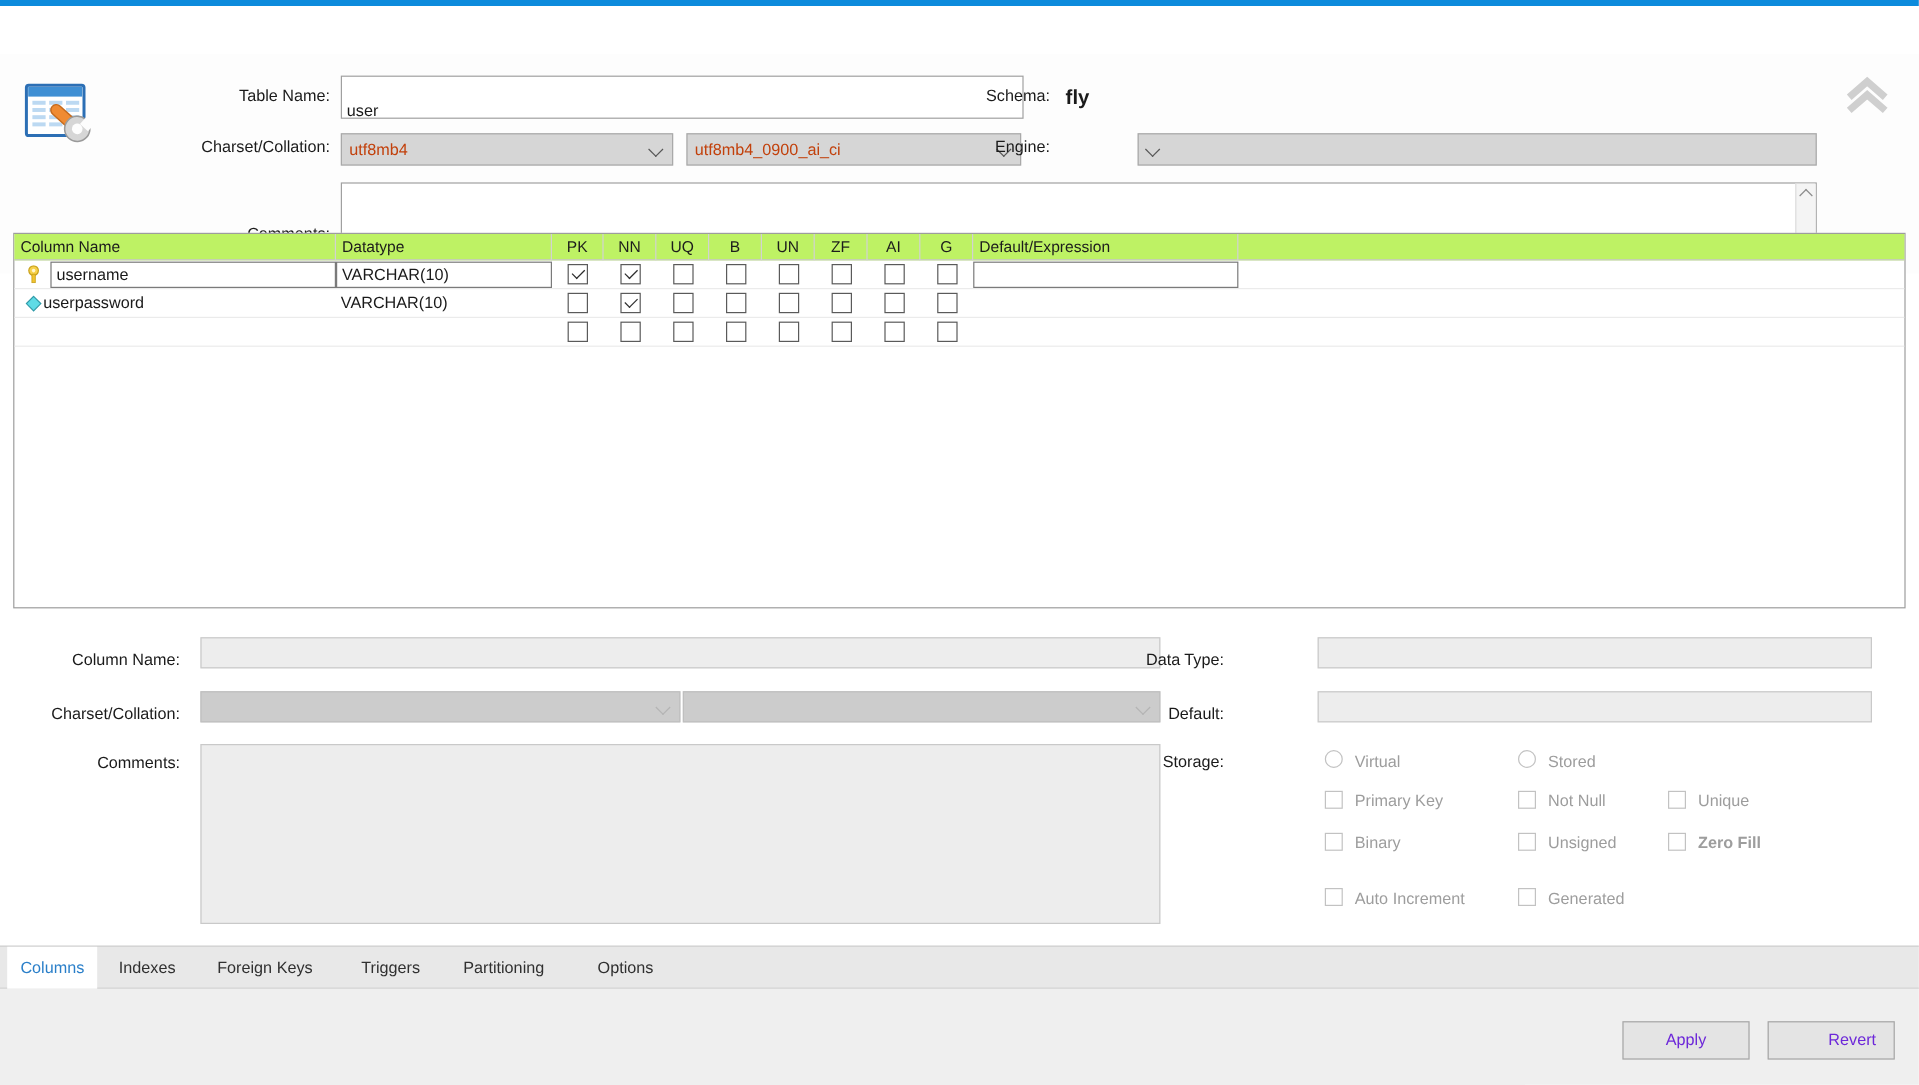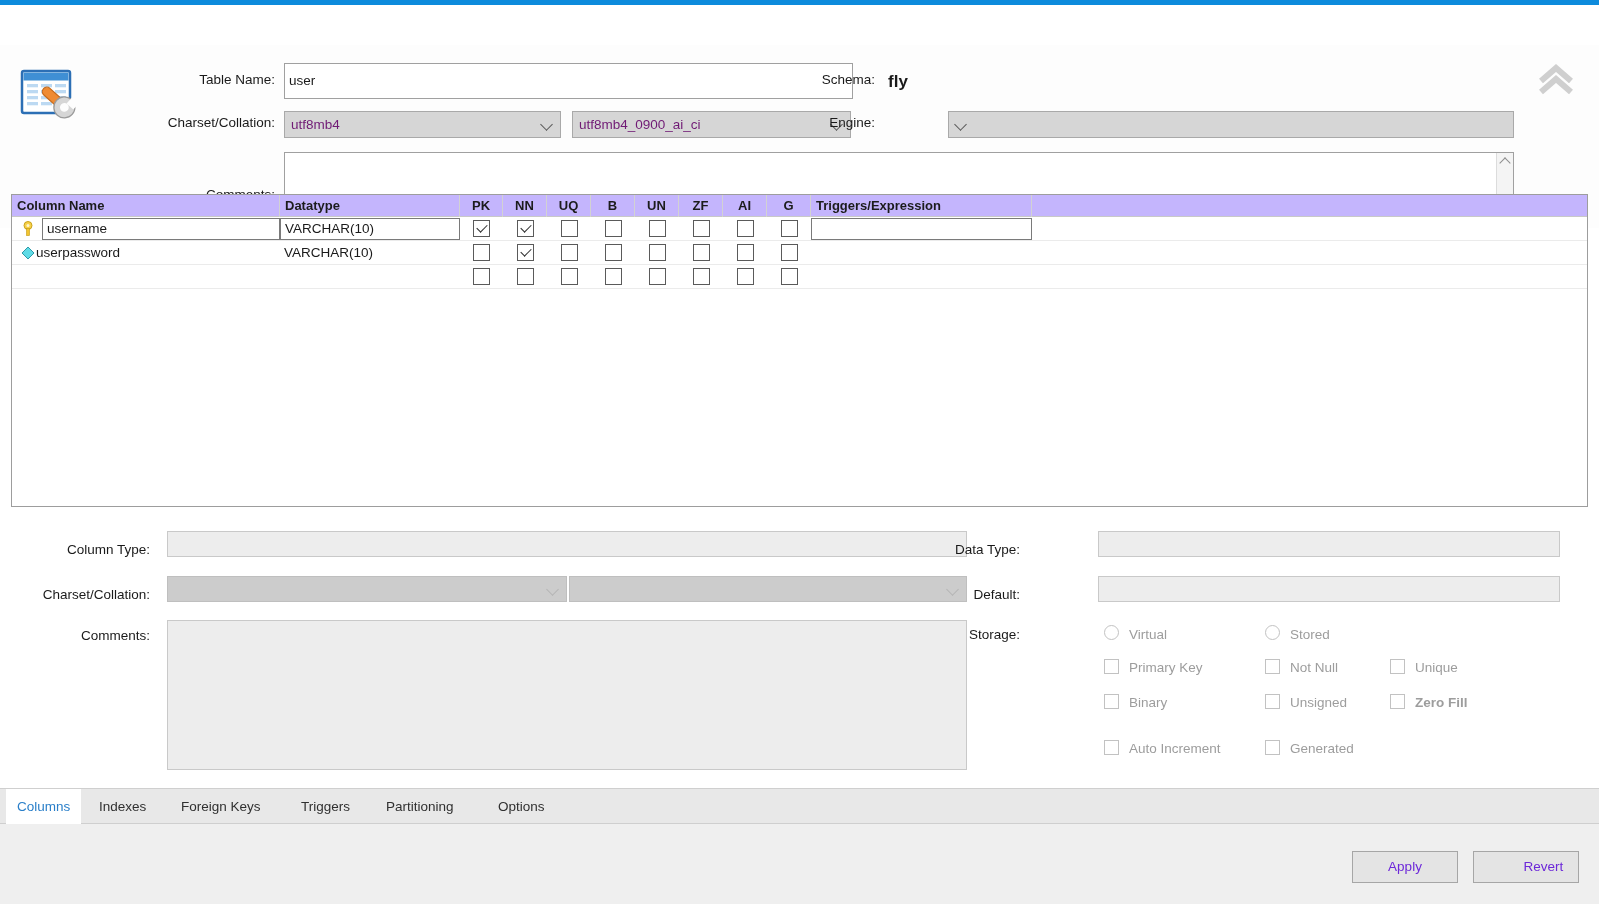--- a/index.html
+++ b/index.html
@@ -20,25 +20,25 @@
   
   #header-area { position:absolute; top:5px; left:0; width:1599px; height:183px; background:#fdfdfd;margin-top:40px; }
 
   #table-icon { position:absolute; left:14px; top:16px; width:72px; height:72px; }
 
   .lbl { position:absolute; text-align:right; color:#1a1a1a; font-size:13.5px; white-space:nowrap; }
 
   .txtfield {
     position:absolute; background:#ffffff; border:1px solid #a0a0a0;
     font-family:"Liberation Sans", sans-serif; font-size:13.5px; color:#1a1a1a;
-    padding:2px 4px; line-height:1.2;
+    padding:14px 4px; line-height:1.2;
   }
   .combo {
     position:absolute; background:#d6d6d6; border:1px solid #a9a9a9;
-    font-family:"Liberation Sans", sans-serif; font-size:13.5px; color:#701a75;
+    font-family:"Liberation Sans", sans-serif; font-size:13.5px; color:#c2410c;
     padding:2px 6px; line-height:1.45; display:flex; align-items:center;
   }
   .combo .cv { flex:1; overflow:hidden; white-space:nowrap; }
   .chev { width:13px; height:13px; position:relative; flex:0 0 13px; }
   .chev::after{
     content:""; position:absolute; left:1px; top:2px; width:8px; height:8px;
     border-right:1.6px solid #575757; border-bottom:1.6px solid #575757;
     transform:rotate(45deg);
   }
 
@@ -62,21 +62,21 @@
   .arr.up::after { top:3px; transform:rotate(-135deg); }
   .arr.dn::after { top:0px; transform:rotate(45deg); }
 
   #collapse-btn { position:absolute; right:20px; top:14px; width:46px; height:40px; cursor:pointer; }
 
   
   #grid {
     position:absolute; left:11px; top:194px; width:1577px; height:313px;
     background:#ffffff; border:1px solid #9d9d9d;
   }
-  #grid-head { position:relative; height:22px; border-bottom:1px solid #c8c8c8; background:#c4b5fd;font-weight:bold; }
+  #grid-head { position:relative; height:22px; border-bottom:1px solid #c8c8c8; background:#bef264; }
   .hcell {
     position:absolute; top:0; height:22px; line-height:21px;
     font-size:13px; color:#1c1c1c; padding-left:5px;
     border-right:1px solid #d2d2d2; white-space:nowrap;
   }
   .hcell.ctr { text-align:center; padding-left:0; }
 
   .grow { position:relative; height:24px; border-bottom:1px solid #ebebeb; }
   .gcell { position:absolute; top:0; height:24px; line-height:23px; font-size:13.5px; white-space:nowrap; }
 
@@ -216,21 +216,21 @@
     <div class="hcell" style="left:0;   width:268px;">Column Name</div>
     <div class="hcell" style="left:268px;width:180px;">Datatype</div>
     <div class="hcell ctr" style="left:448px;width:43px;">PK</div>
     <div class="hcell ctr" style="left:491px;width:44px;">NN</div>
     <div class="hcell ctr" style="left:535px;width:44px;">UQ</div>
     <div class="hcell ctr" style="left:579px;width:44px;">B</div>
     <div class="hcell ctr" style="left:623px;width:44px;">UN</div>
     <div class="hcell ctr" style="left:667px;width:44px;">ZF</div>
     <div class="hcell ctr" style="left:711px;width:44px;">AI</div>
     <div class="hcell ctr" style="left:755px;width:44px;">G</div>
-    <div class="hcell" style="left:799px;width:221px;">Triggers/Expression</div>
+    <div class="hcell" style="left:799px;width:221px;">Default/Expression</div>
   </div>
 
   <div class="grow">
     <div class="rowicon" style="left:9px; top:4px;">
       <svg width="14" height="16" viewBox="0 0 14 16">
         <circle cx="7" cy="4.5" r="4" fill="#f7d14a" stroke="#c9a21c" stroke-width="1"></circle>
         <circle cx="7" cy="4.5" r="1.5" fill="#fff6cf"></circle>
         <rect x="5.6" y="7.5" width="2.8" height="7" fill="#f2c430" stroke="#c9a21c" stroke-width="0.7"></rect>
       </svg>
     </div>
@@ -276,21 +276,21 @@
     <span class="cb" style="left:637px; top:3px;"></span>
     <span class="cb" style="left:681px; top:3px;"></span>
     <span class="cb" style="left:725px; top:3px;"></span>
     <span class="cb" style="left:769px; top:3px;"></span>
     <div class="gcell" style="left:803px;"></div>
   </div>
 </div>
 
 <div id="detail">
 
-  <div class="dlbl" style="left:0; top:30px; width:150px;">Column Type:</div>
+  <div class="dlbl" style="left:0; top:30px; width:150px;">Column Name:</div>
   <div class="dfield" style="left:167px; top:19px; width:800px; height:26px;"></div>
 
   <div class="dlbl" style="left:0; top:75px; width:150px;">Charset/Collation:</div>
   <div class="dcombo" style="left:167px; top:64px; width:400px; height:26px;">
     <span style="flex:1"></span>
     <span class="chev"></span>
   </div>
   <div class="dcombo" style="left:569px; top:64px; width:398px; height:26px;">
     <span style="flex:1"></span>
     <span class="chev"></span>

